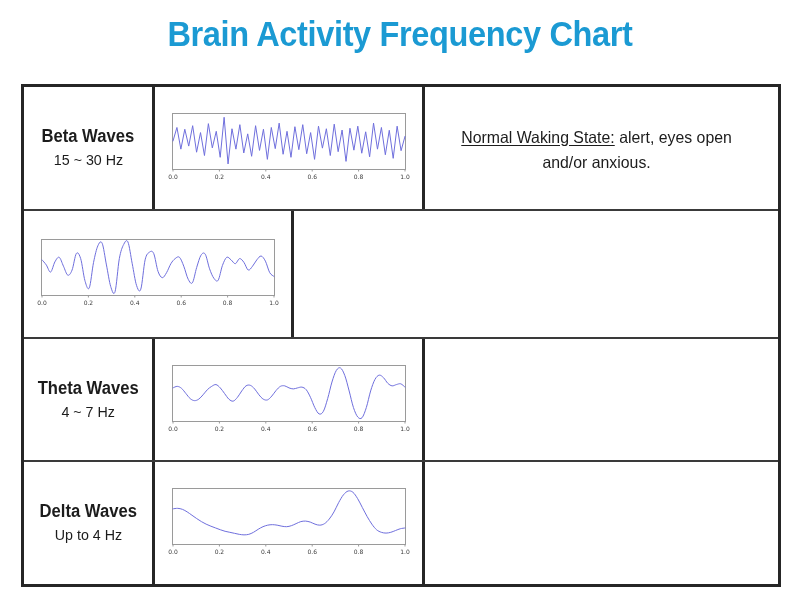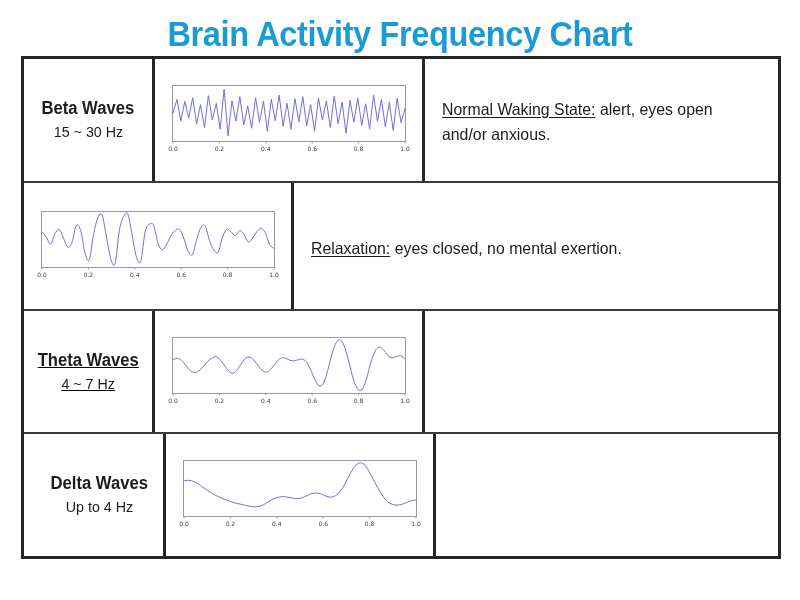--- a/index.html
+++ b/index.html
@@ -34,40 +34,40 @@
     line-height: 40px;
     white-space: nowrap;
     transform: scaleX(0.93);
     transform-origin: center top;
   }
 
   
   .wave-table {
     position: absolute;
     left: 21px;
-    top: 56px;
+    top: 84px;
     width: 760px;
     height: 503px;
     box-sizing: border-box;
     border: 3px solid #262626;
     background: #ffffff;
+    text-align: center;
   }
   .wave-row {
     display: flex;
     box-sizing: border-box;
     width: 100%;
     border-bottom: 2px solid #3a3a3a;
   }
   .wave-row:last-child {
     border-bottom: none;
-    margin-left: 11px;
   }
   .wave-row.r0 { height: 124px; }
   .wave-row.r1 { height: 128px; }
-  .wave-row.r2 { height: 123px; text-decoration: underline; }
+  .wave-row.r2 { height: 123px; }
   .wave-row.r3 { height: 122px; }
 
   .cell-name {
     width: 131px;
     box-sizing: border-box;
     border-right: 3px solid #262626;
     display: flex;
     flex-direction: column;
     align-items: center;
     justify-content: center;
@@ -187,23 +187,20 @@
                 <text x="145.2" y="68" text-anchor="middle" font-family="&quot;DejaVu Sans&quot;, sans-serif" font-size="6" fill="#3c3c3c">0.6</text>
                 <line x1="191.60000000000002" x2="191.60000000000002" y1="58" y2="60.5" stroke="#9a9a9a" stroke-width="1"></line>
                 <text x="191.60000000000002" y="68" text-anchor="middle" font-family="&quot;DejaVu Sans&quot;, sans-serif" font-size="6" fill="#3c3c3c">0.8</text>
                 <line x1="238" x2="238" y1="58" y2="60.5" stroke="#9a9a9a" stroke-width="1"></line>
                 <text x="238" y="68" text-anchor="middle" font-family="&quot;DejaVu Sans&quot;, sans-serif" font-size="6" fill="#3c3c3c">1.0</text>
               </g>
             <path class="wave-path" fill="none" stroke="#6f6fdd" stroke-width="1" stroke-linejoin="round" stroke-linecap="round" d="M6.00,22.85 C6.72,23.70 8.86,25.91 10.30,27.95 C11.73,29.99 13.16,35.60 14.59,35.09 C16.02,34.58 17.46,27.36 18.89,24.89 C20.32,22.43 21.75,19.58 23.19,20.30 C24.62,21.02 26.05,26.25 27.48,29.23 C28.91,32.20 30.35,37.51 31.78,38.15 C33.21,38.79 34.64,36.66 36.07,33.05 C37.51,29.44 38.94,18.39 40.37,16.48 C41.80,14.56 43.23,17.03 44.67,21.58 C46.10,26.12 47.53,38.87 48.96,43.76 C50.40,48.65 51.83,53.96 53.26,50.90 C54.69,47.84 56.12,32.41 57.56,25.40 C58.99,18.39 60.42,12.01 61.85,8.82 C63.28,5.64 64.72,3.09 66.15,6.28 C67.58,9.46 69.01,20.73 70.44,27.95 C71.88,35.17 73.31,45.16 74.74,49.63 C76.17,54.09 77.60,59.40 79.04,54.72 C80.47,50.05 81.90,29.44 83.33,21.58 C84.77,13.71 86.20,10.31 87.63,7.55 C89.06,4.79 90.49,1.81 91.93,5.00 C93.36,8.19 94.79,19.45 96.22,26.68 C97.65,33.90 99.09,44.10 100.52,48.35 C101.95,52.60 103.38,56.42 104.81,52.17 C106.25,47.92 107.68,29.01 109.11,22.85 C110.54,16.69 111.98,16.26 113.41,15.20 C114.84,14.14 116.27,13.29 117.70,16.48 C119.14,19.66 120.57,30.29 122.00,34.33 C123.43,38.36 124.86,40.49 126.30,40.70 C127.73,40.91 129.16,37.94 130.59,35.60 C132.02,33.26 133.46,29.01 134.89,26.68 C136.32,24.34 137.75,22.64 139.19,21.58 C140.62,20.51 142.05,19.02 143.48,20.30 C144.91,21.57 146.35,25.61 147.78,29.23 C149.21,32.84 150.64,39.21 152.07,41.98 C153.51,44.74 154.94,47.71 156.37,45.80 C157.80,43.89 159.23,35.09 160.67,30.50 C162.10,25.91 163.53,20.47 164.96,18.26 C166.40,16.05 167.83,14.99 169.26,17.24 C170.69,19.49 172.12,27.78 173.56,31.77 C174.99,35.77 176.42,39.30 177.85,41.21 C179.28,43.12 180.72,45.38 182.15,43.25 C183.58,41.13 185.01,32.29 186.44,28.46 C187.88,24.64 189.31,21.23 190.74,20.30 C192.17,19.36 193.60,21.79 195.04,22.85 C196.47,23.91 197.90,26.89 199.33,26.68 C200.77,26.46 202.20,21.79 203.63,21.58 C205.06,21.36 206.49,23.49 207.93,25.40 C209.36,27.31 210.79,32.41 212.22,33.05 C213.65,33.69 215.09,30.93 216.52,29.23 C217.95,27.53 219.38,24.55 220.81,22.85 C222.25,21.15 223.68,18.81 225.11,19.02 C226.54,19.24 227.98,21.36 229.41,24.13 C230.84,26.89 232.27,33.05 233.70,35.60 C235.14,38.15 237.28,38.79 238.00,39.42"></path>
           </svg>
         </div>
       </div>
-      <div class="cell-desc">
-        <div class="desc-text"><span class="desc-term">Relaxation:</span><span> eyes closed, no mental exertion.</span></div>
-      </div>
     </div>
 
     <div class="wave-row r2">
       <div class="cell-name">
         <div class="wave-name">Theta Waves</div>
         <div class="wave-freq">4 ~ 7 Hz</div>
       </div>
       <div class="cell-plot">
         <div class="plot-wrap">
           <svg class="plot-svg" width="244" height="74" viewBox="0 0 244 74">

